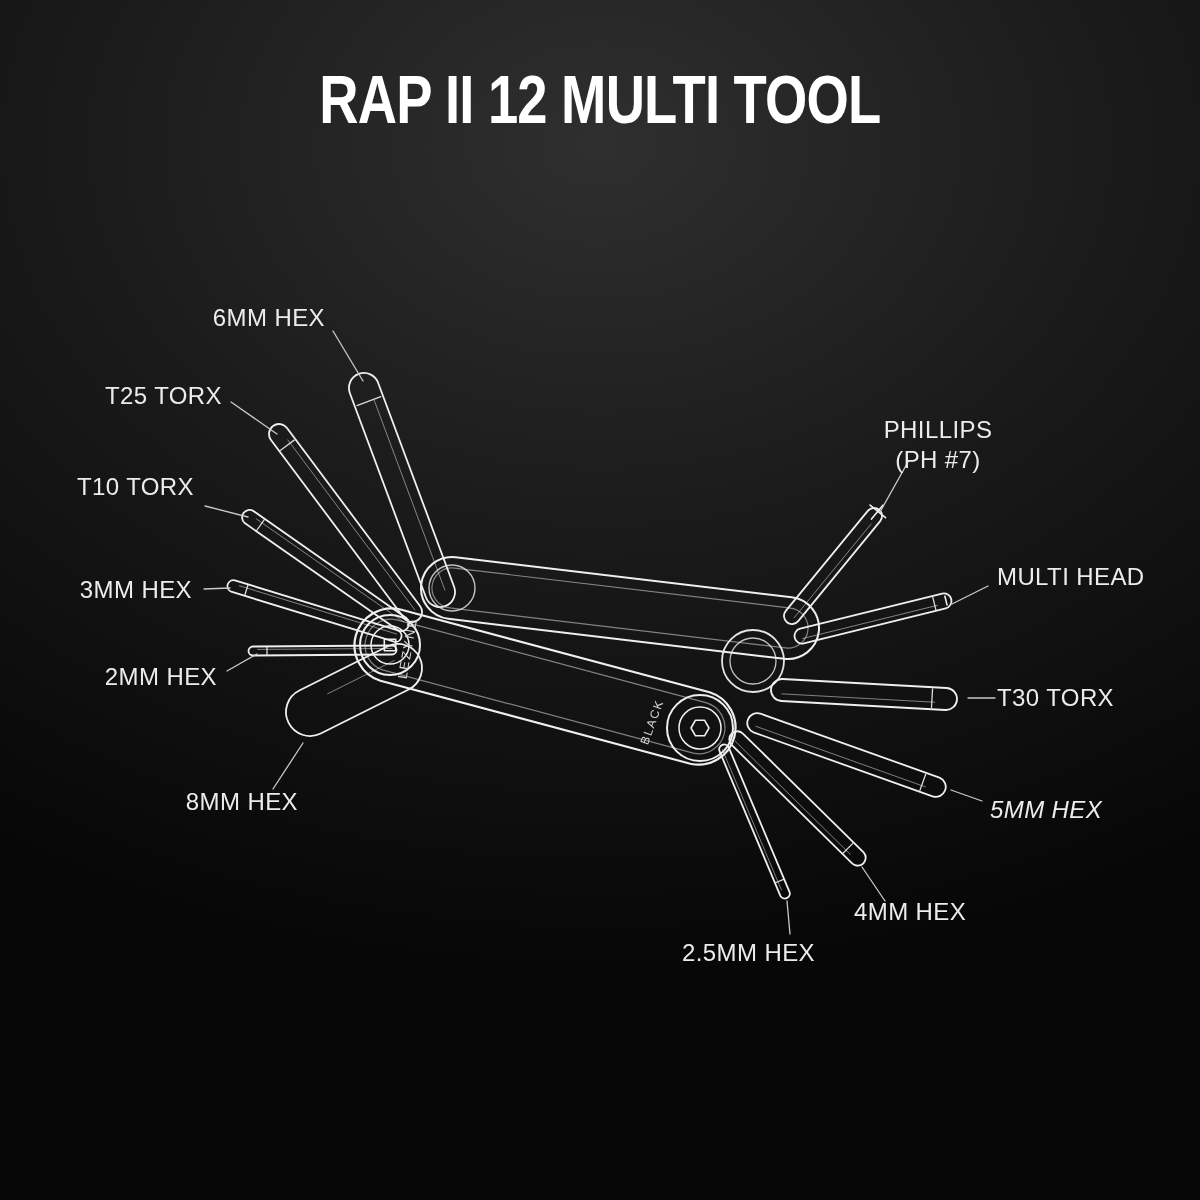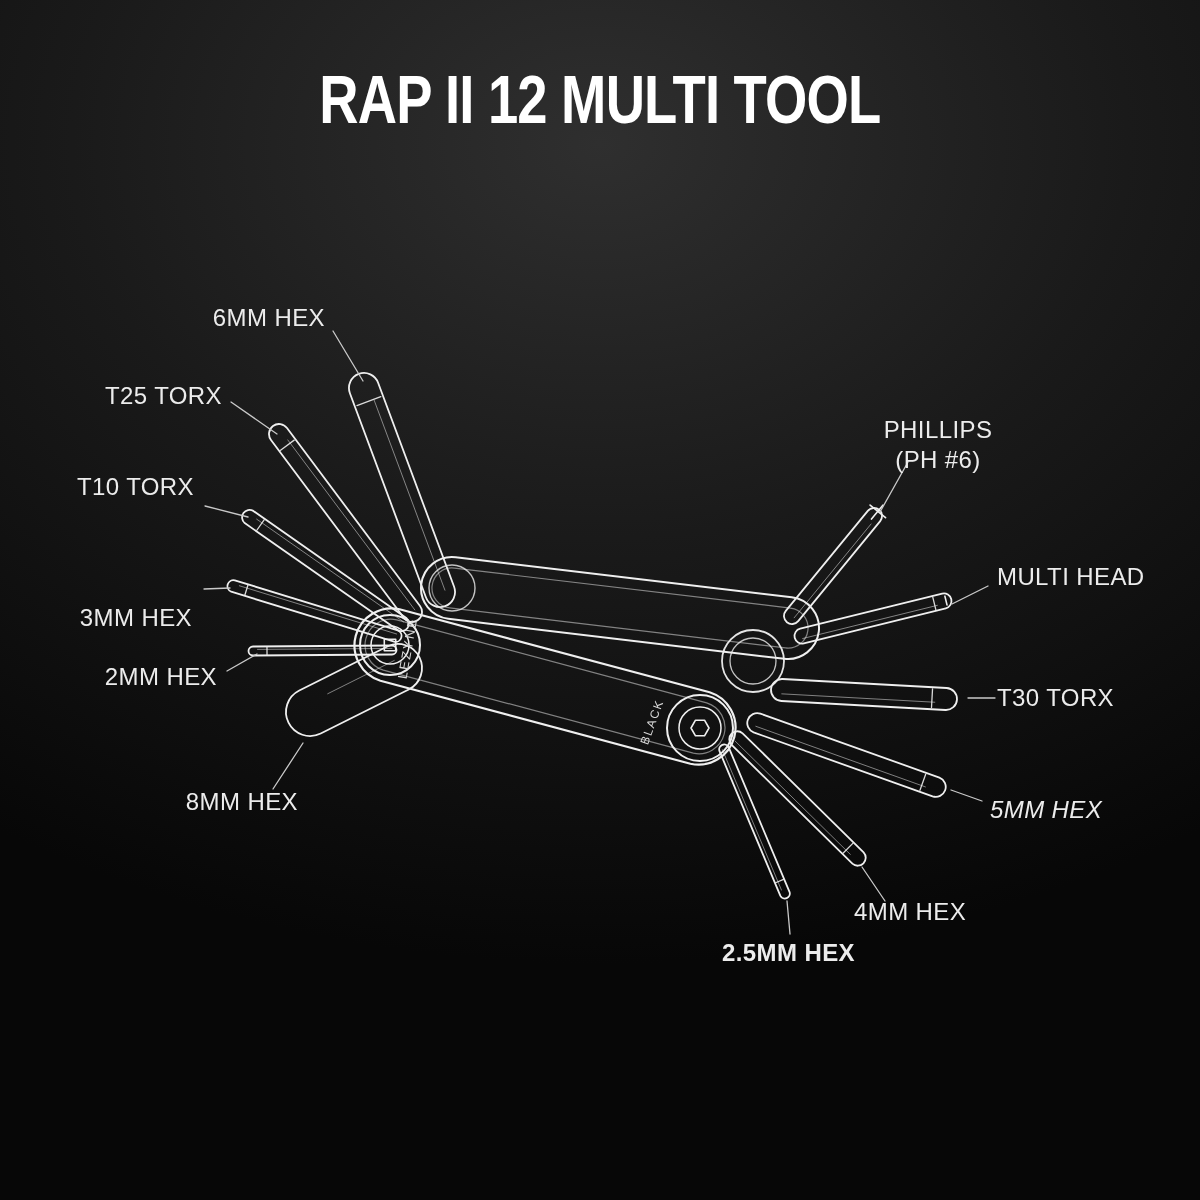--- a/index.html
+++ b/index.html
@@ -19,29 +19,29 @@
   }
   .title .squeeze{display:inline-block;transform:scaleX(.8);transform-origin:center;}
   svg.diagram{position:absolute;top:0;left:0;}
   .callout{
     position:absolute;color:#ececec;font-size:24px;
     letter-spacing:.4px;white-space:nowrap;line-height:30px;
   }
   .lbl-6mm{top:303px;right:875px;text-align:left;}
   .lbl-t25{top:381px;right:978px;text-align:right;}
   .lbl-t10{top:472px;right:1006px;text-align:right;}
-  .lbl-3mm{top:575px;right:1008px;text-align:right;margin-top:28px;}
+  .lbl-3mm{top:575px;right:1008px;text-align:right;}
   .lbl-2mm{top:662px;right:983px;text-align:left;}
   .lbl-8mm{top:787px;right:902px;text-align:right;}
   .lbl-phillips{top:399px;left:938px;transform:translateX(-50%);text-align:center;margin-top:16px;}
   .lbl-flat{top:562px;left:997px;}
   .lbl-t30{top:683px;left:997px;}
   .lbl-5mm{top:795px;left:990px;font-style:italic;}
   .lbl-4mm{top:897px;left:854px;}
-  .lbl-25mm{top:938px;left:722px;font-weight:bold;}
+  .lbl-25mm{top:938px;left:682px;}
 </style>
 </head>
 <body>
 
 <div class="stage">
 
   <div class="title">
     <span class="squeeze">RAP II 12 MULTI TOOL</span>
   </div>
 
@@ -115,21 +115,21 @@
   </svg>
 
   <div class="callout lbl-6mm">6MM HEX</div>
   <div class="callout lbl-t25">T25 TORX</div>
   <div class="callout lbl-t10">T10 TORX</div>
   <div class="callout lbl-3mm">3MM HEX</div>
   <div class="callout lbl-2mm">2MM HEX</div>
   <div class="callout lbl-8mm">8MM HEX</div>
   <div class="callout lbl-phillips">
     <span style="display:block">PHILLIPS</span>
-    <span style="display:block">(PH #6)</span>
+    <span style="display:block">(PH #7)</span>
   </div>
   <div class="callout lbl-flat">MULTI HEAD</div>
   <div class="callout lbl-t30">T30 TORX</div>
   <div class="callout lbl-5mm">5MM HEX</div>
   <div class="callout lbl-4mm">4MM HEX</div>
   <div class="callout lbl-25mm">2.5MM HEX</div>
 
 </div>
 
 </body></html>

